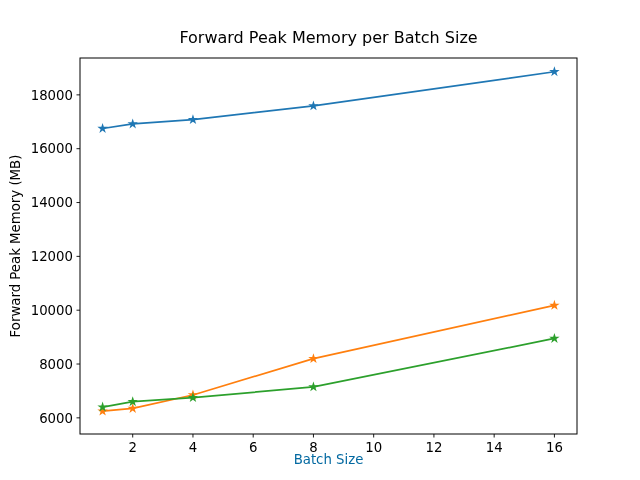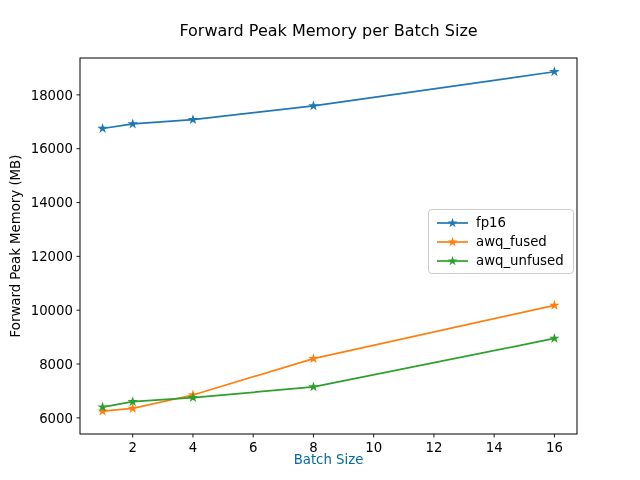--- a/index.html
+++ b/index.html
@@ -12,21 +12,21 @@
     width: 640px;
     height: 480px;
     background: #ffffff;
     font-family: "DejaVu Sans", "Liberation Sans", sans-serif;
     color: #000000;
     overflow: hidden;
   }
   .chart-title {
     position: absolute;
     left: 80px;
-    top: 21px;
+    top: 28px;
     width: 497px;
     text-align: center;
     font-size: 16px;
     line-height: 19px;
     color: #000000;
     white-space: nowrap;
   }
   .x-label {
     position: absolute;
     left: 80px;
@@ -139,37 +139,14 @@
       <polygon points="102.59,401.59 103.83,405.39 107.82,405.39 104.59,407.73 105.82,411.53 102.59,409.19 99.36,411.53 100.59,407.73 97.36,405.39 101.36,405.39" fill="#2ca02c"></polygon>
       <polygon points="132.71,396.20 133.95,400.00 137.94,400.00 134.71,402.35 135.94,406.15 132.71,403.80 129.48,406.15 130.71,402.35 127.48,400.00 131.48,400.00" fill="#2ca02c"></polygon>
       <polygon points="192.95,392.16 194.19,395.97 198.19,395.97 194.95,398.31 196.19,402.11 192.95,399.77 189.72,402.11 190.96,398.31 187.72,395.97 191.72,395.97" fill="#2ca02c"></polygon>
       <polygon points="313.44,381.40 314.67,385.20 318.67,385.20 315.44,387.55 316.67,391.35 313.44,389.00 310.21,391.35 311.44,387.55 308.21,385.20 312.20,385.20" fill="#2ca02c"></polygon>
       <polygon points="554.41,332.95 555.64,336.75 559.64,336.75 556.41,339.10 557.64,342.90 554.41,340.55 551.18,342.90 552.41,339.10 549.18,336.75 553.17,336.75" fill="#2ca02c"></polygon>
       <rect x="80" y="58" width="497" height="376" fill="none" stroke="#000000" stroke-width="1"></rect>
     </svg>
 
   <div class="x-label">Batch Size</div>
 
-  <div class="legend">
-    <div class="legend-entry">
-      <svg class="legend-swatch" width="33" height="14">
-          <line x1="1" y1="7" x2="32" y2="7" stroke="#1f77b4" stroke-width="1.7"></line>
-          <polygon points="16.50,1.80 17.67,5.39 21.45,5.39 18.39,7.61 19.56,11.21 16.50,8.99 13.44,11.21 14.61,7.61 11.55,5.39 15.33,5.39" fill="#1f77b4"></polygon>
-        </svg>
-      <span class="label">fp16</span>
-    </div>
-    <div class="legend-entry">
-      <svg class="legend-swatch" width="33" height="14">
-          <line x1="1" y1="7" x2="32" y2="7" stroke="#ff7f0e" stroke-width="1.7"></line>
-          <polygon points="16.50,1.80 17.67,5.39 21.45,5.39 18.39,7.61 19.56,11.21 16.50,8.99 13.44,11.21 14.61,7.61 11.55,5.39 15.33,5.39" fill="#ff7f0e"></polygon>
-        </svg>
-      <span class="label">awq_fused</span>
-    </div>
-    <div class="legend-entry">
-      <svg class="legend-swatch" width="33" height="14">
-          <line x1="1" y1="7" x2="32" y2="7" stroke="#2ca02c" stroke-width="1.7"></line>
-          <polygon points="16.50,1.80 17.67,5.39 21.45,5.39 18.39,7.61 19.56,11.21 16.50,8.99 13.44,11.21 14.61,7.61 11.55,5.39 15.33,5.39" fill="#2ca02c"></polygon>
-        </svg>
-      <span class="label">awq_unfused</span>
-    </div>
-  </div>
 
 </div>
 
 </body></html>

